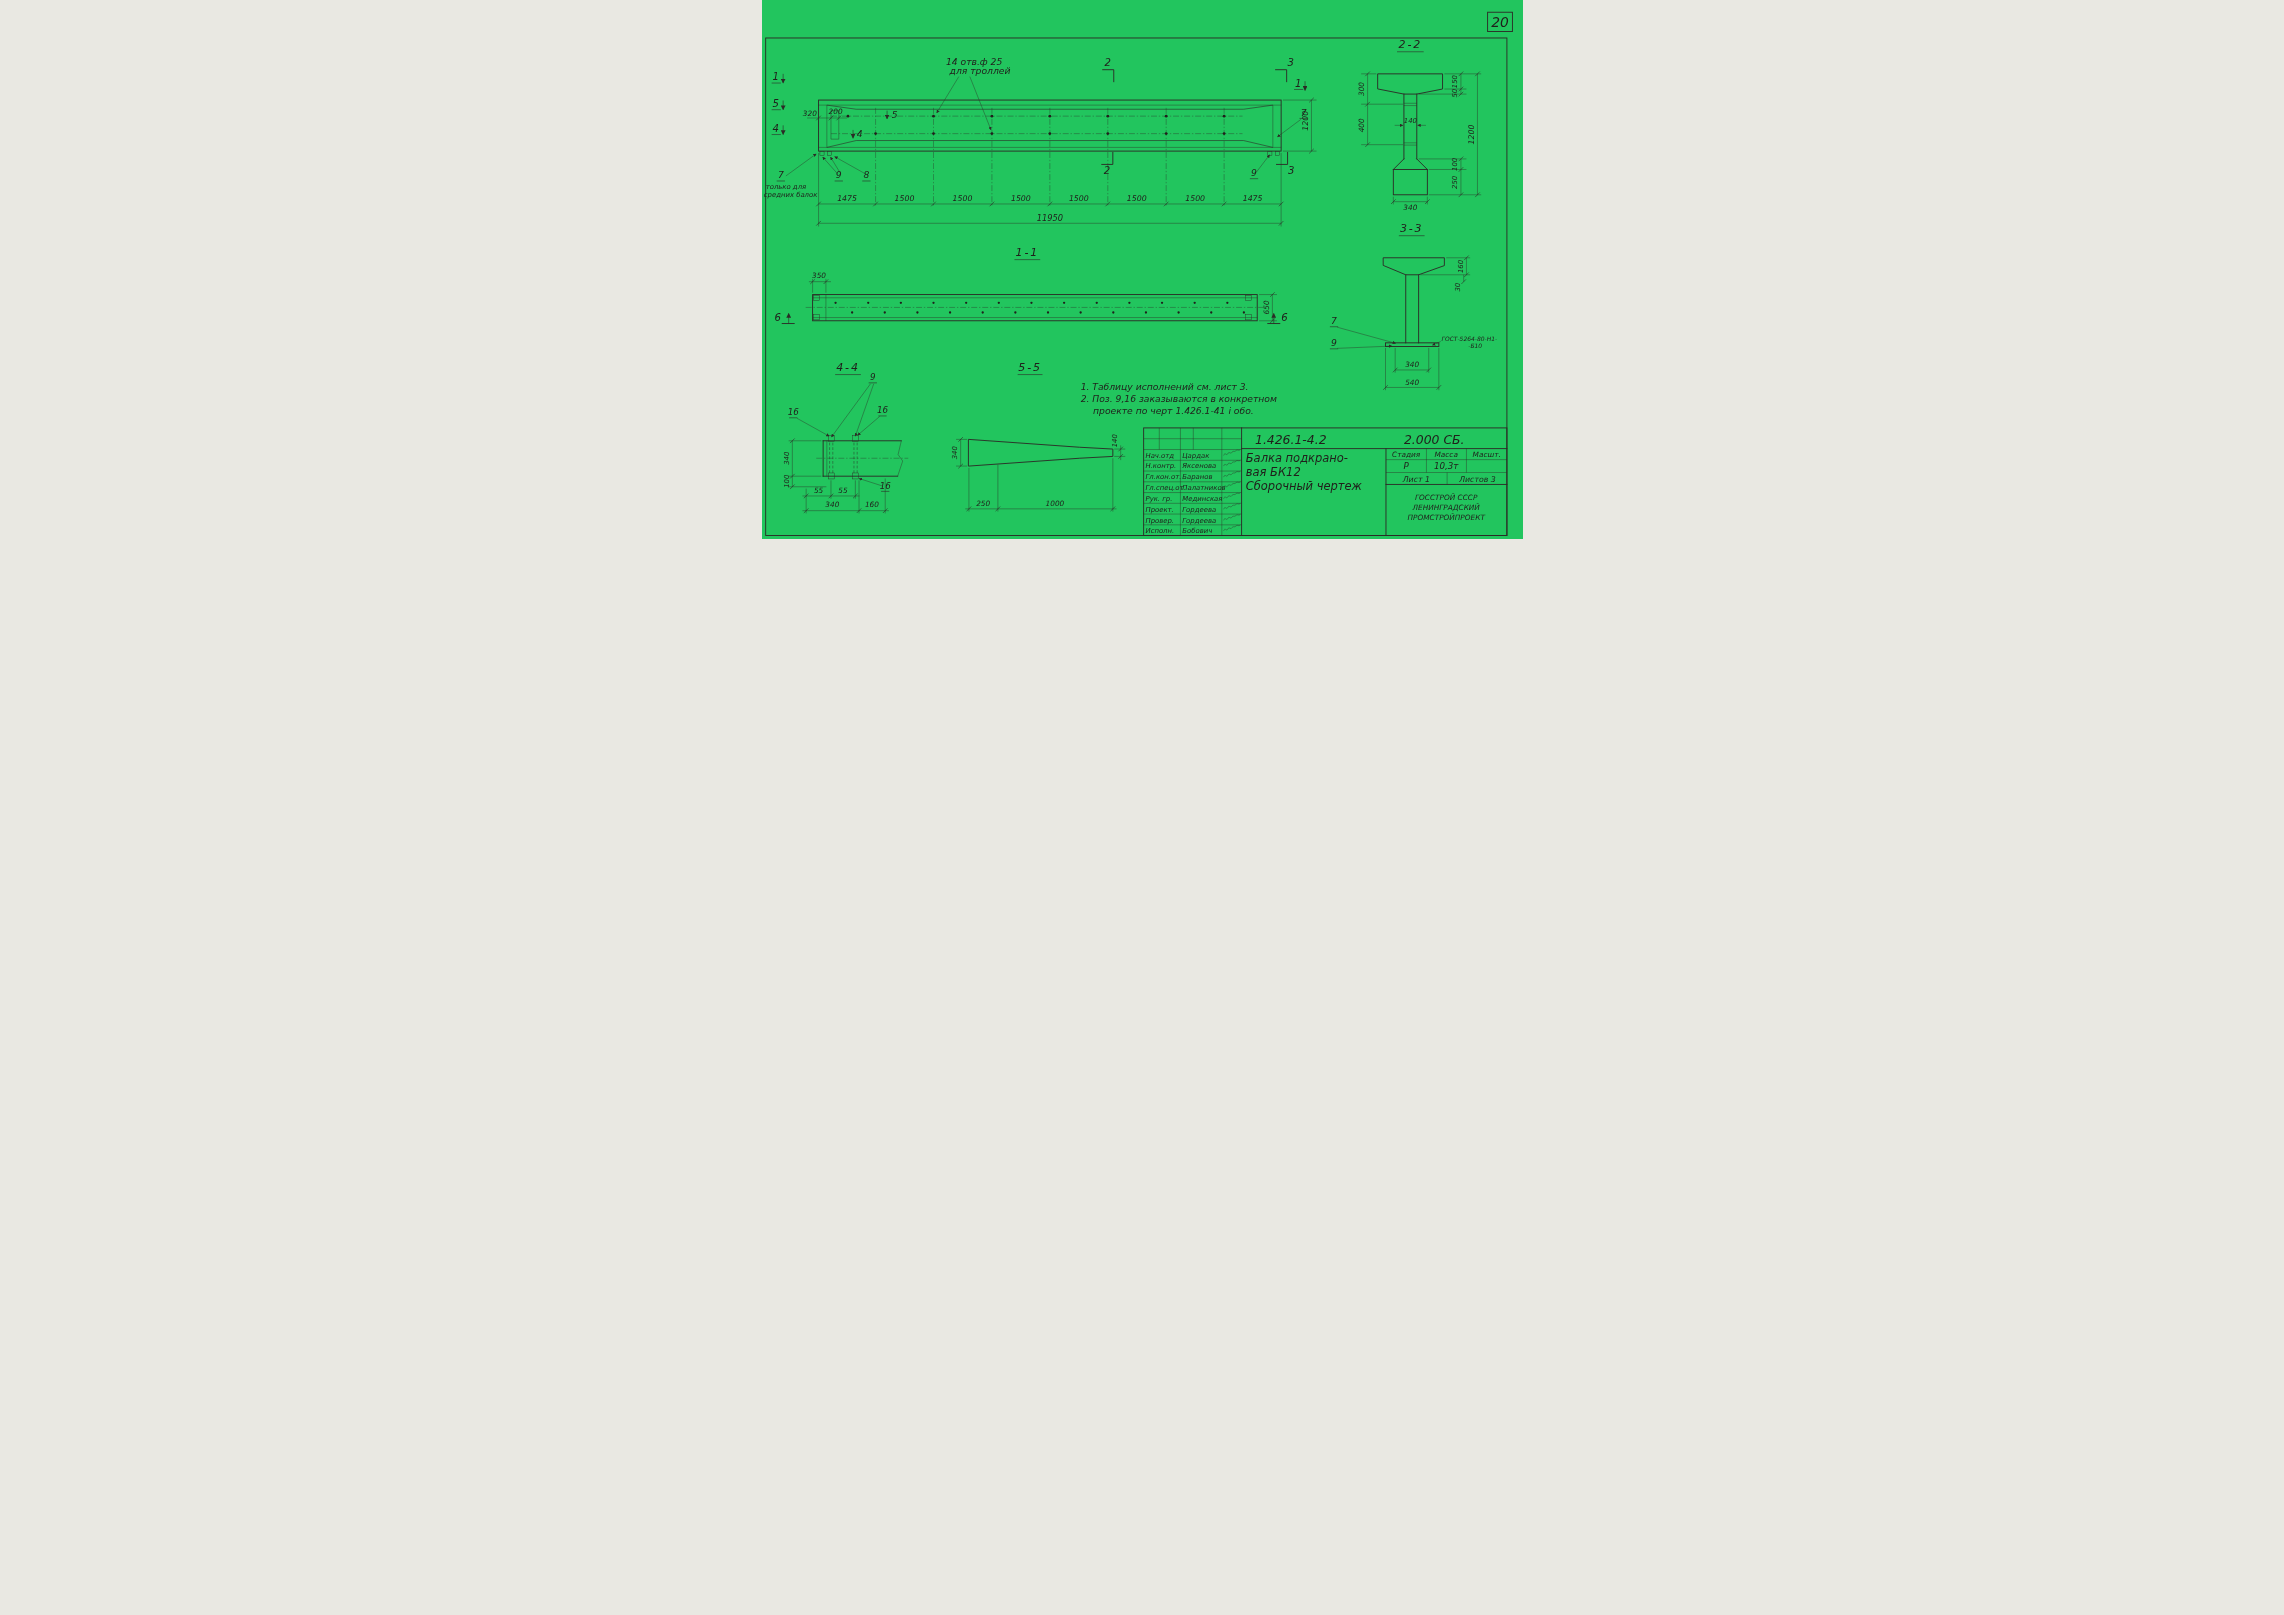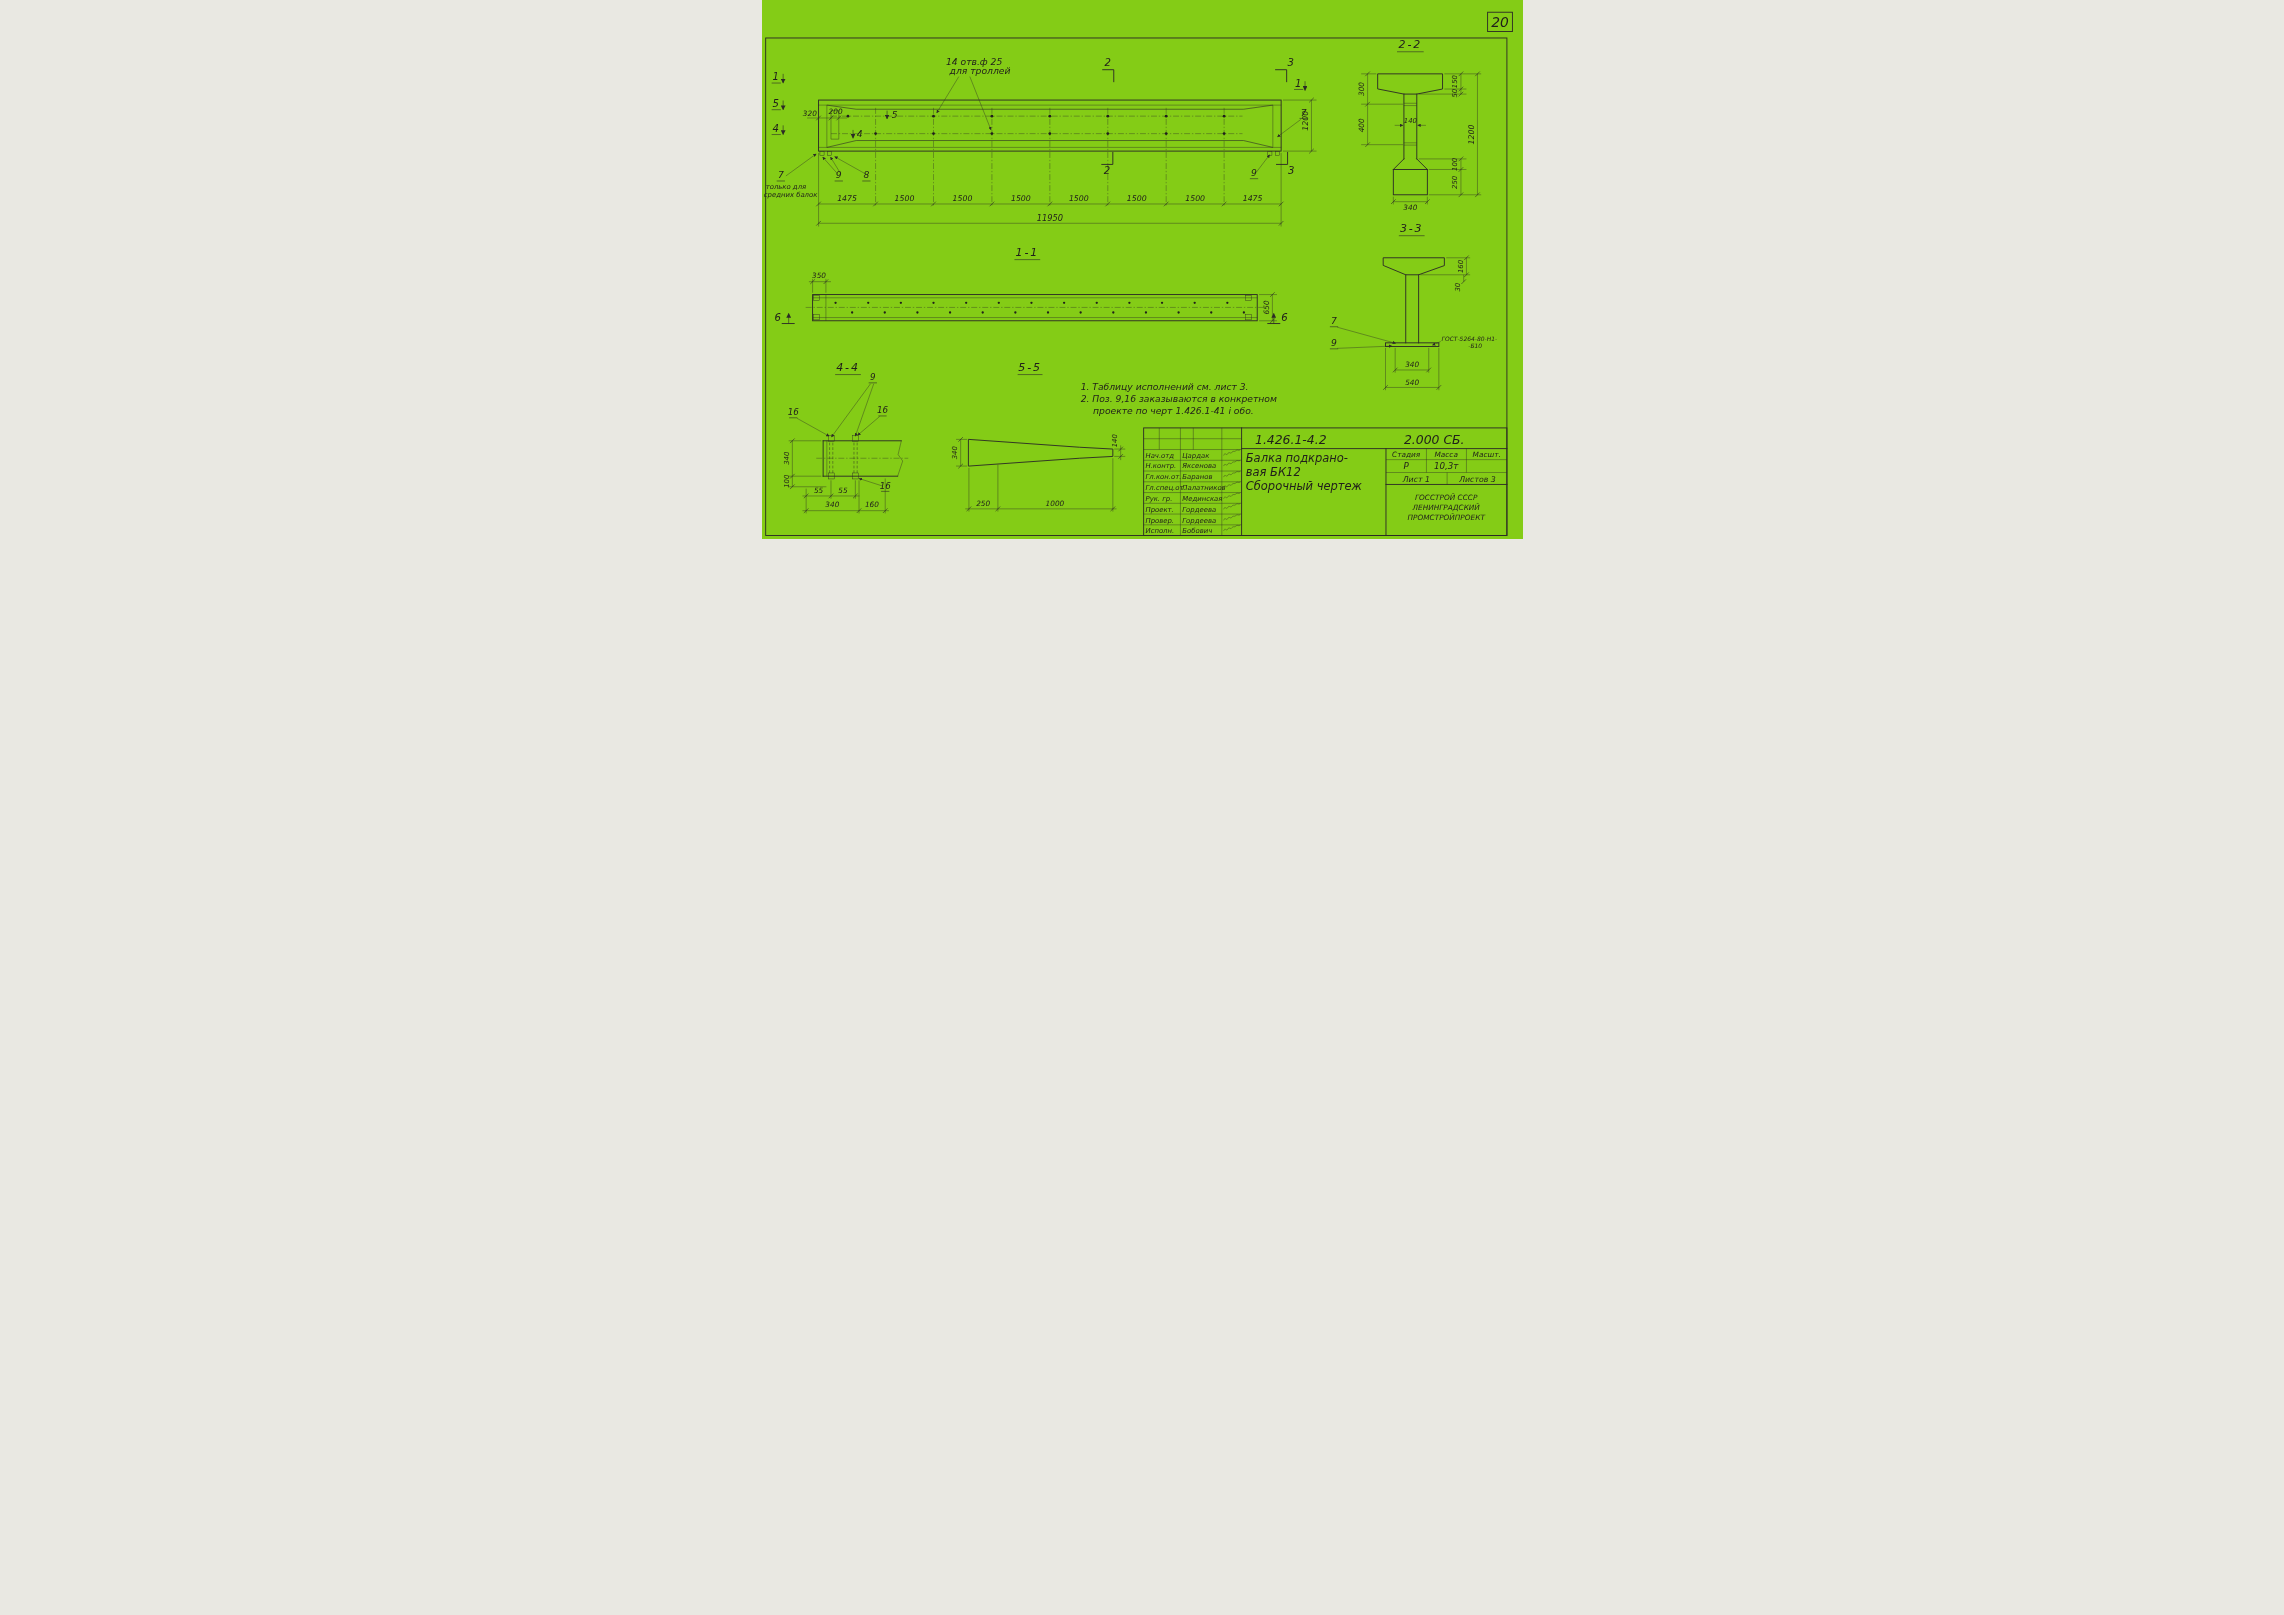--- a/index.html
+++ b/index.html
@@ -1,16 +1,16 @@
 <!DOCTYPE html>
 <html style="font-size:7.4px"><head>
 <meta charset="utf-8">
 <style>
   html,body{margin:0;padding:0;background:#e9e8e2;}
-  #sheet{width:761px;height:539px;background:#84cc16;position:relative;margin:0 auto;text-align:center;}
+  #sheet{width:761px;height:539px;background:#22c55e;position:relative;margin:0 auto;text-align:center;}
   svg{display:block;}
   text{font-family:"DejaVu Sans",sans-serif;font-style:italic;fill:#201f1b;}
   .ln{stroke:#2c2b26;stroke-width:2;fill:none;stroke-linecap:square;}
   .md{stroke:#2c2b26;stroke-width:1.3;fill:none;}
   .tn{stroke:#2c2b26;stroke-width:0.9;fill:none;}
   .cl{stroke:#2c2b26;stroke-width:0.8;fill:none;stroke-dasharray:13 4 3 4;}
   .dsh{stroke:#2c2b26;stroke-width:1;fill:none;stroke-dasharray:6 4;}
   .tk{stroke:#2c2b26;stroke-width:1.3;}
   .sect-title{letter-spacing:4px;}
   .dot{fill:#201f1b;stroke:none;}

